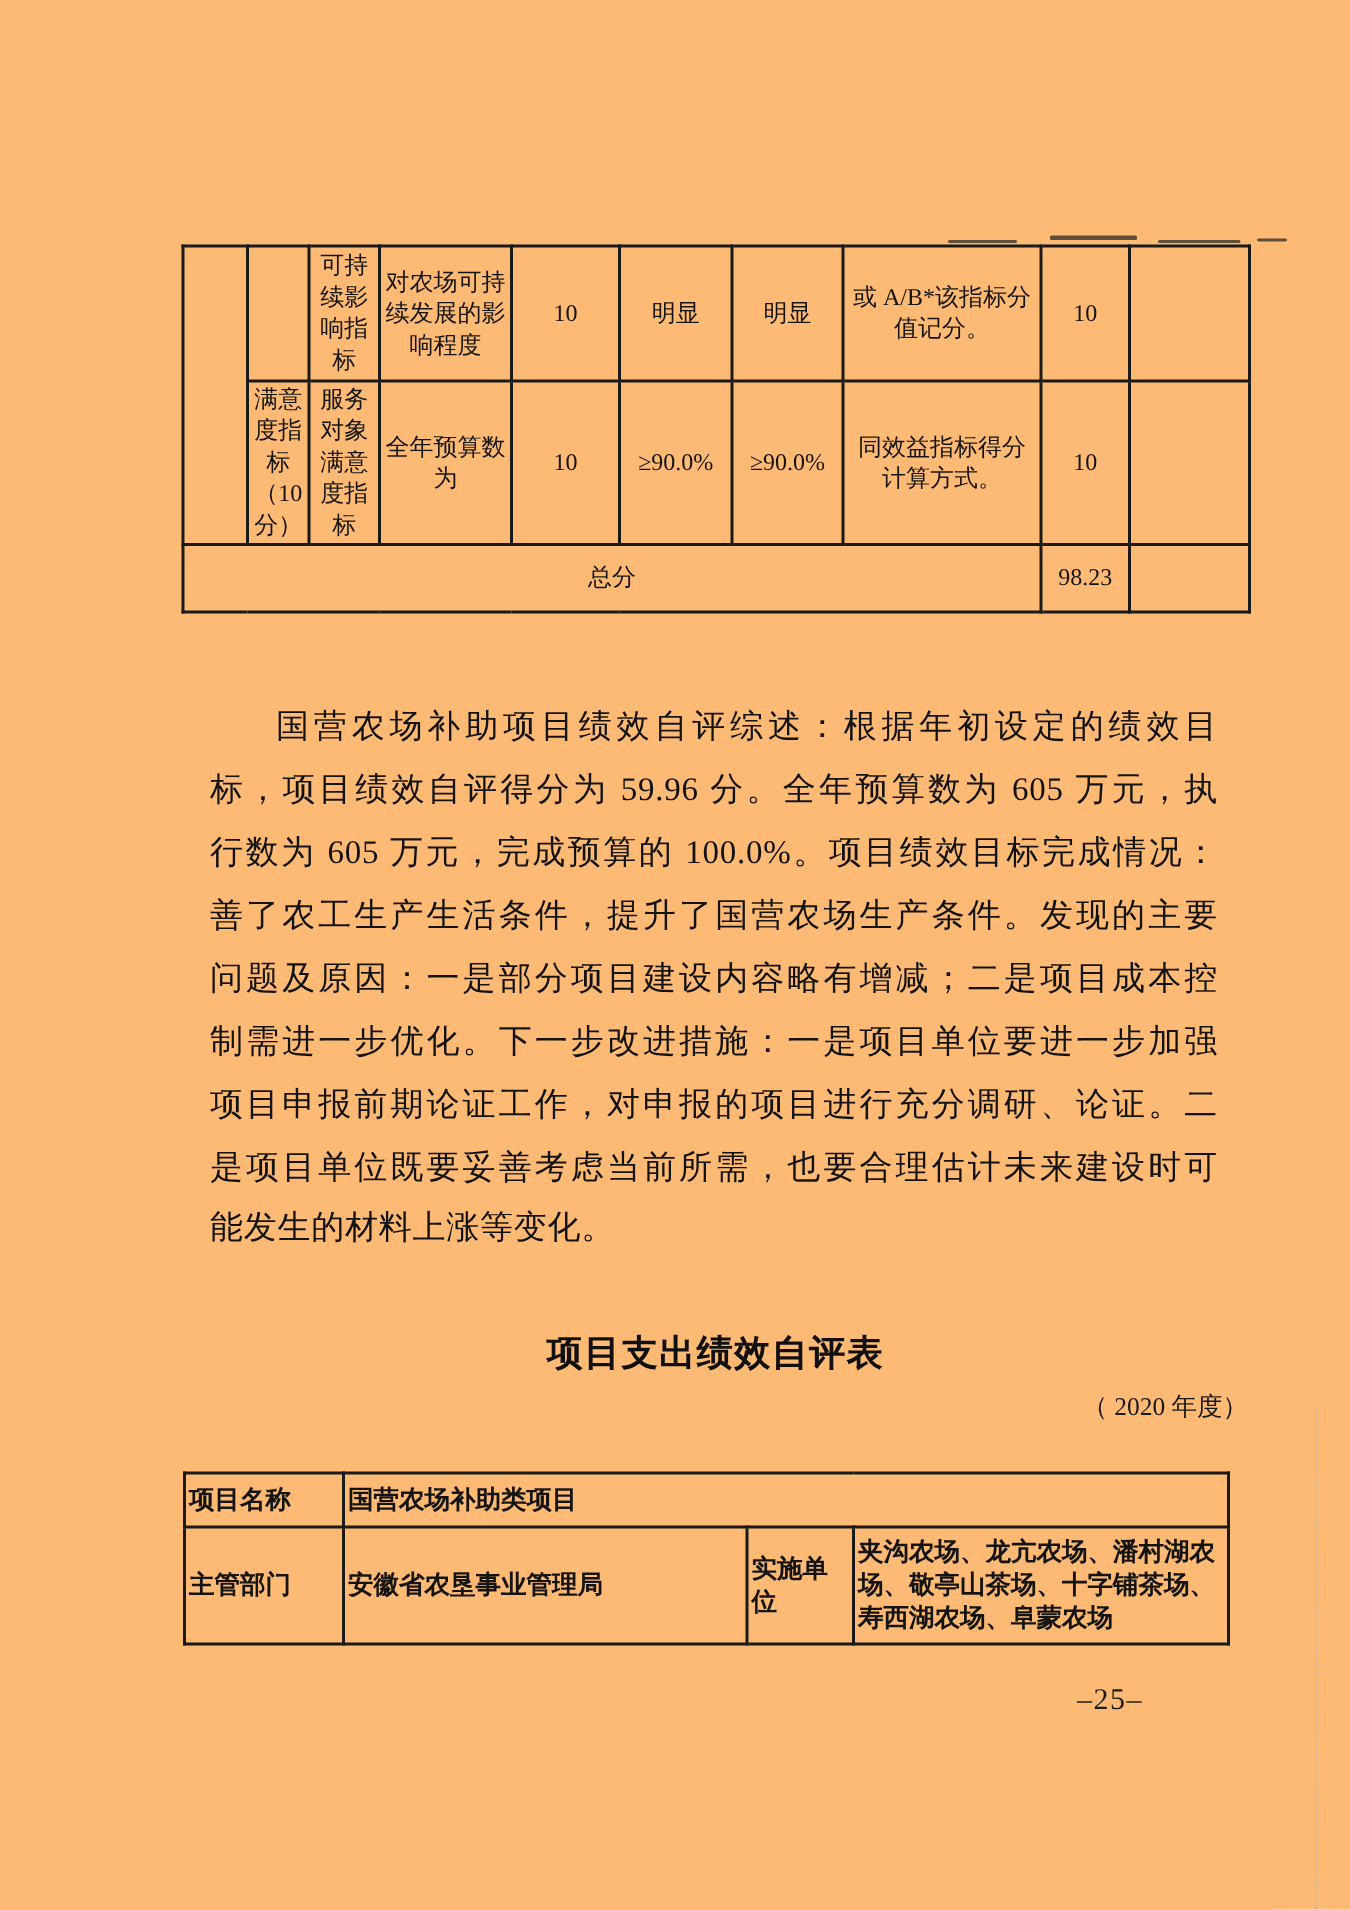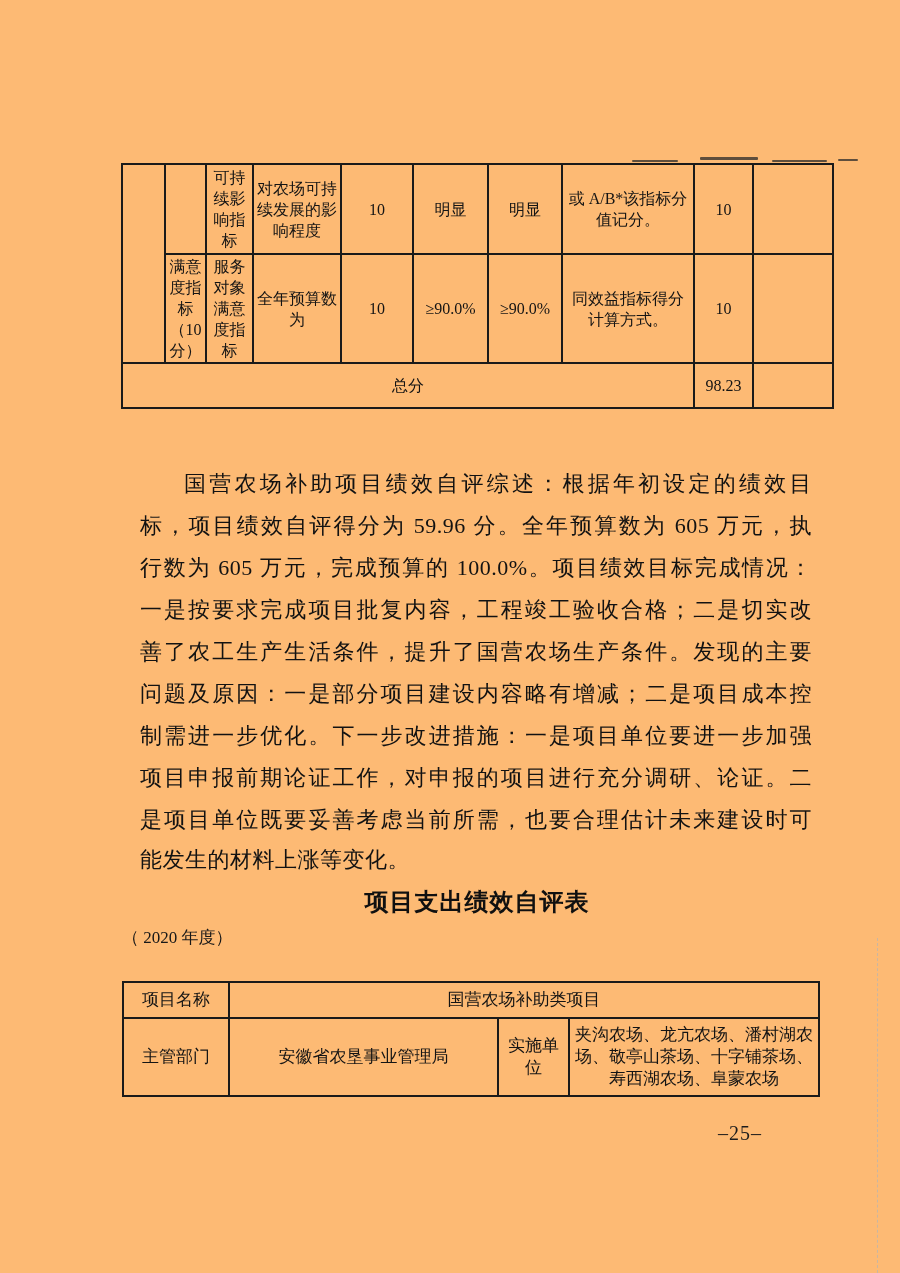--- a/index.html
+++ b/index.html
@@ -29,33 +29,33 @@
   .pline{height:42px;line-height:42px;text-align:justify;text-align-last:justify;white-space:nowrap;letter-spacing:0.5px;}
   .pline.first{text-indent:44px;}
   .pline.last{text-align-last:left;font-family:Liberation Mono, monospace;}
   
   .form-title{
     position:absolute;left:122px;top:886px;width:710px;text-align:center;
     font-family:"Liberation Sans","DejaVu Sans",sans-serif;
     font-weight:700;font-size:24px;letter-spacing:1px;color:#101010;
   }
   .form-subtitle{
-    position:absolute;left:122px;top:926px;width:710px;text-align:left;
+    position:absolute;left:122px;top:926px;width:710px;text-align:right;
     font-size:17px;color:#181818;
   }
   
   table.t2{
     position:absolute;left:122px;top:981px;width:696px;
     border-collapse:collapse;table-layout:fixed;
   }
   table.t2 td{
     border:2px solid #1a1a1a;
     font-size:17px;line-height:22px;
-    text-align:center;vertical-align:middle;
-    padding:1px 2px;overflow:hidden;
+    text-align:left;vertical-align:middle;
+    padding:1px 2px;overflow:hidden;font-weight:bold;
   }
   table.t2 tr.r1{height:36px;}
   table.t2 tr.r2{height:78px;}
   td.impl-label{font-size:16px;padding:0;letter-spacing:0;margin-top:35px;}
   td.impl-value{font-size:15px;line-height:22px;word-break:break-all;}
   
   .page-number{
     position:absolute;left:718px;top:1122px;width:80px;
     font-size:20px;letter-spacing:1px;text-align:left;color:#1c1c1c;
   }
@@ -122,21 +122,20 @@
       <td>98.23</td>
       <td></td>
     </tr>
   </tbody>
     </table>
 
   <div class="para">
     <div class="pline first">国营农场补助项目绩效自评综述：根据年初设定的绩效目</div>
     <div class="pline">标，项目绩效自评得分为 59.96 分。全年预算数为 605 万元，执</div>
     <div class="pline">行数为 605 万元，完成预算的 100.0%。项目绩效目标完成情况：</div>
-    <div class="pline">一是按要求完成项目批复内容，工程竣工验收合格；二是切实改</div>
     <div class="pline">善了农工生产生活条件，提升了国营农场生产条件。发现的主要</div>
     <div class="pline">问题及原因：一是部分项目建设内容略有增减；二是项目成本控</div>
     <div class="pline">制需进一步优化。下一步改进措施：一是项目单位要进一步加强</div>
     <div class="pline">项目申报前期论证工作，对申报的项目进行充分调研、论证。二</div>
     <div class="pline">是项目单位既要妥善考虑当前所需，也要合理估计未来建设时可</div>
     <div class="pline last">能发生的材料上涨等变化。</div>
   </div>
 
   <div class="form-title">项目支出绩效自评表</div>
   <div class="form-subtitle">（ 2020 年度）</div>

